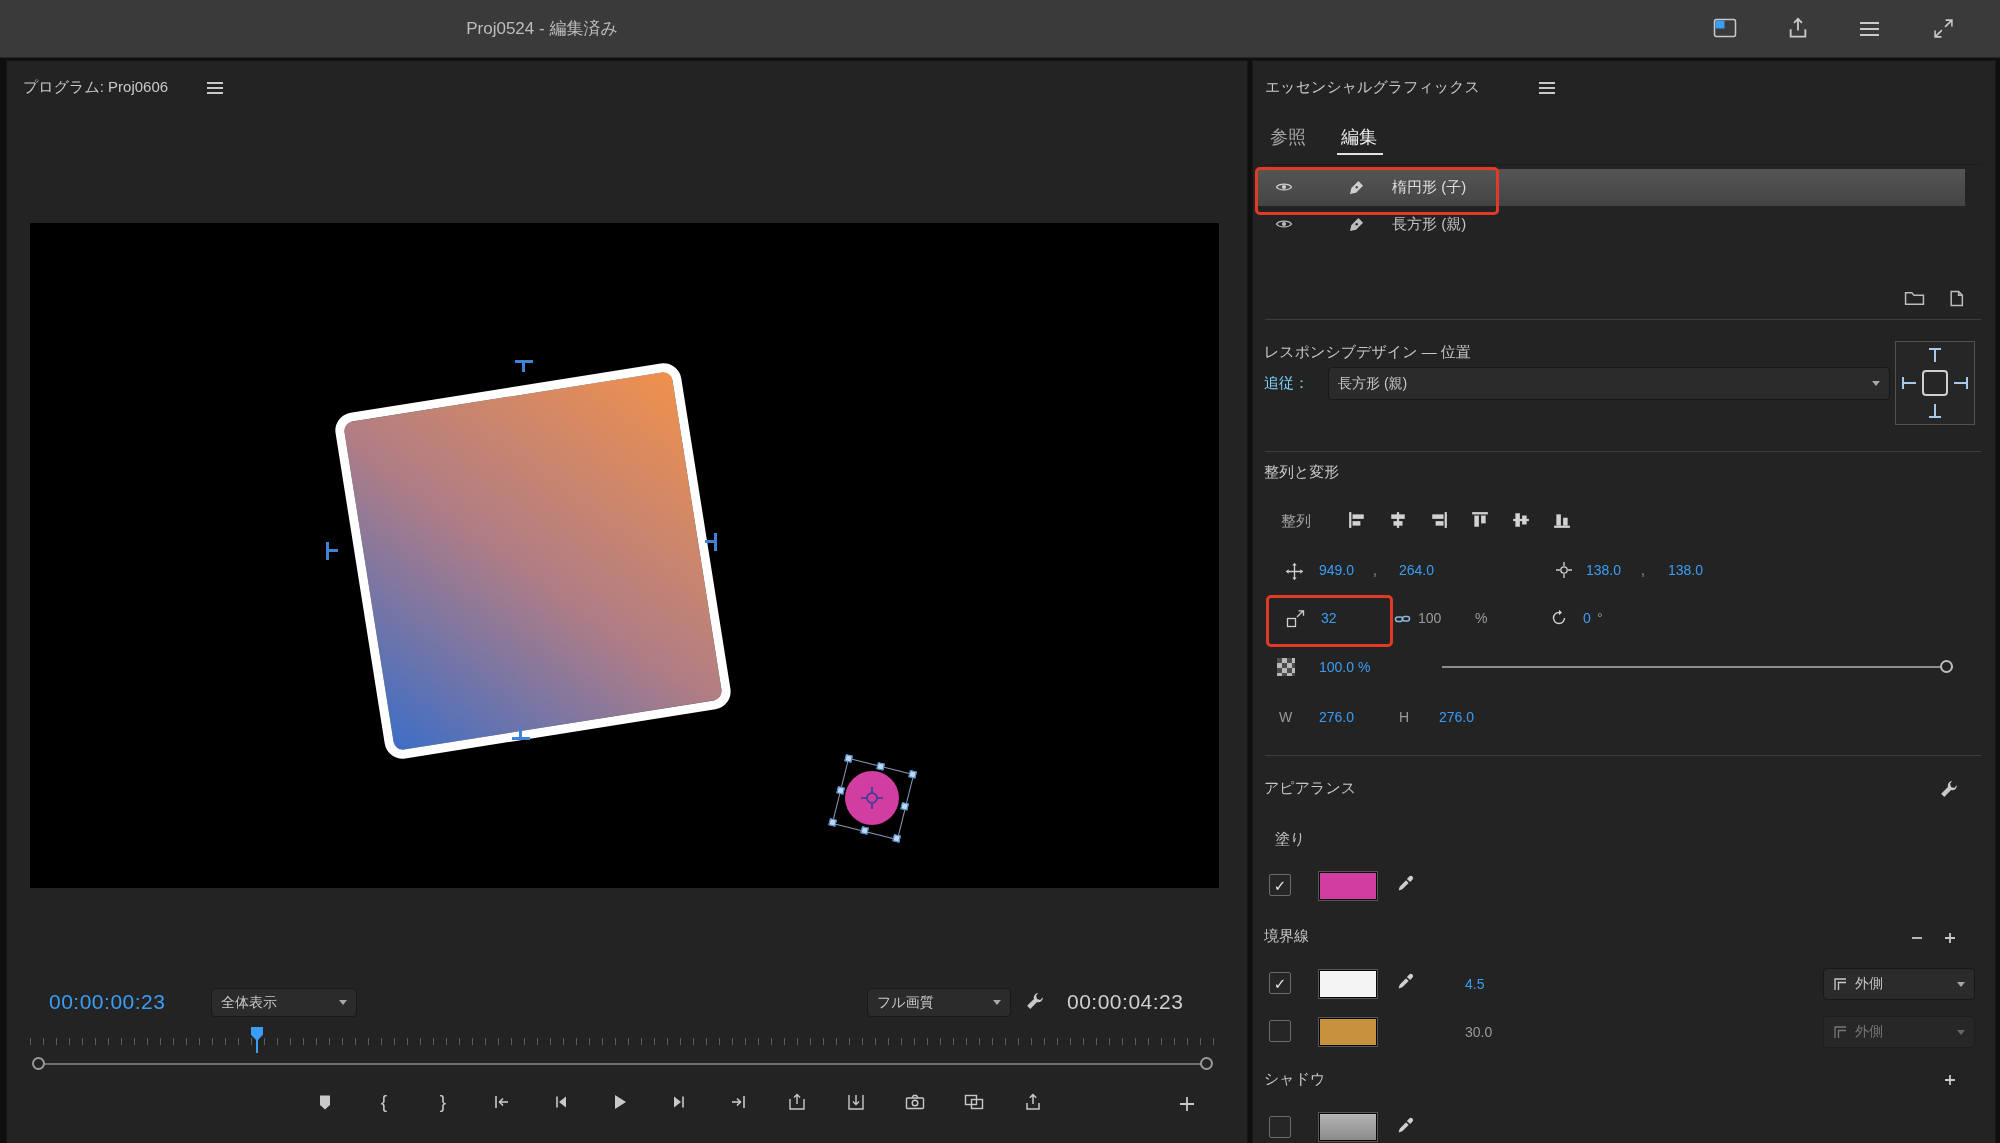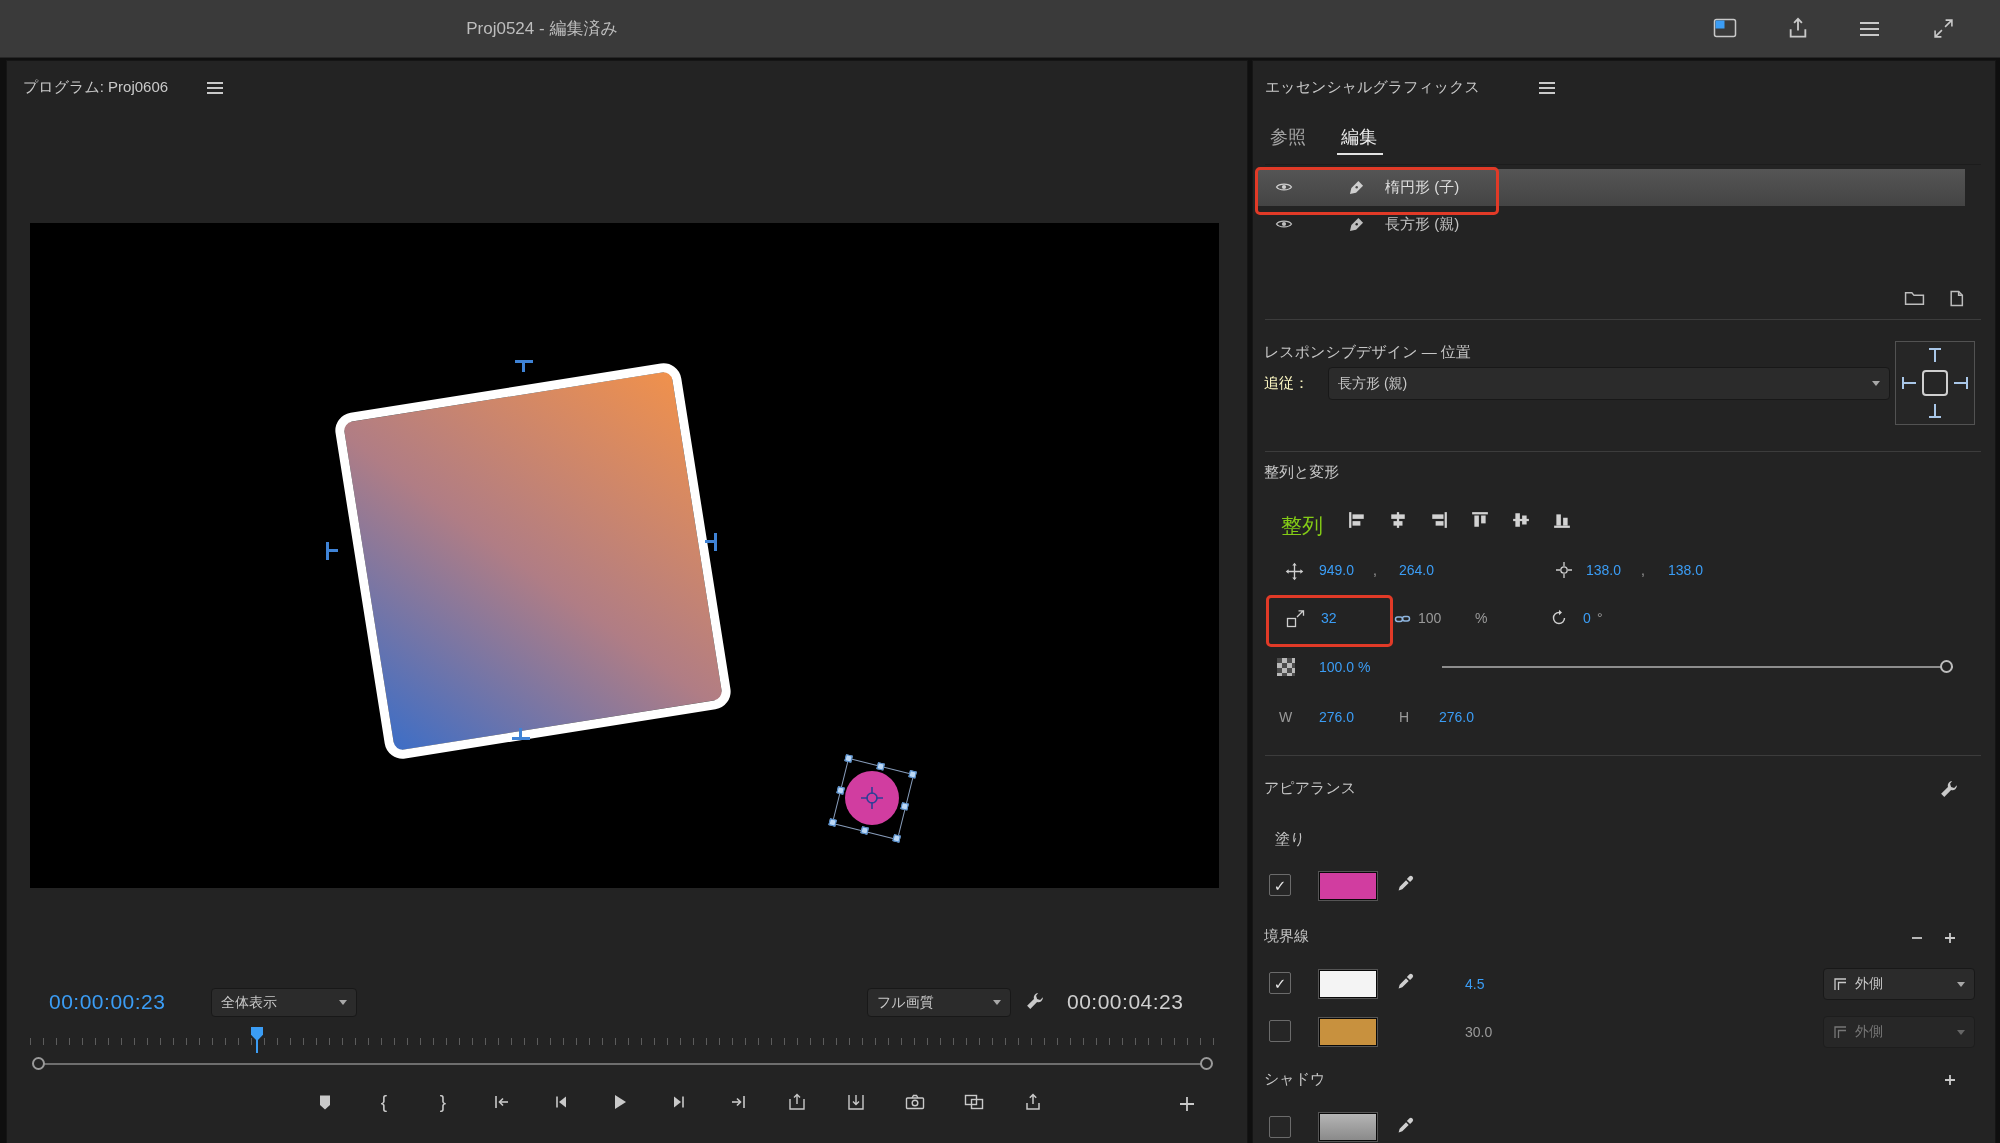--- a/index.html
+++ b/index.html
@@ -41,21 +41,21 @@
   .zb-track{position:absolute;left:8px;right:8px;top:6px;height:2px;background:#6e6e6e}
   .zb-handle{position:absolute;top:0;width:13px;height:13px;border:2px solid #9a9a9a;border-radius:50%;background:#232323;box-sizing:border-box}
   #transport{position:absolute;left:306px;top:1028px;display:flex;gap:35px;align-items:center}
   .tbtn{width:24px;height:26px;background:none;border:none;padding:0;display:flex;align-items:center;justify-content:center;color:#c9c9c9;font-size:19px;cursor:default}
   
   .tab{position:absolute;font-size:18px;background:none;border:none;padding:0;cursor:default}
   #tab-underline{position:absolute;height:2px;background:#e2e2e2}
   .divider{position:absolute;left:12px;right:14px;height:1px;background:#3c3c3c}
   .layer-row{position:absolute;left:4px;width:708px;height:37px}
   .layer-row.selected{background:linear-gradient(#555,#444)}
-  .layer-label{position:absolute;left:128px;top:9px;font-size:15px;color:#dedede;white-space:nowrap}
+  .layer-label{position:absolute;left:135px;top:9px;font-size:15px;color:#dedede;white-space:nowrap}
   .anno{position:absolute;border:3px solid #e13a27;border-radius:5px;pointer-events:none;z-index:6}
   .sec-title{position:absolute;font-size:15px;color:#c6c6c6;white-space:nowrap}
   .val{position:absolute;font-size:14px;white-space:nowrap}
   .cb{position:absolute;width:20px;height:20px;border:1px solid #6b6b6b;border-radius:2px;background:#262626;color:#e6e6e6;font-size:15px;display:flex;align-items:center;justify-content:center;line-height:1}
   .swatch{position:absolute;width:56px;height:26px;border:1px solid #090909;box-shadow:0 0 0 1px #555}
   .checker{position:absolute;width:18px;height:18px;background-image:linear-gradient(45deg,#b9b9b9 25%,transparent 25%,transparent 75%,#b9b9b9 75%),linear-gradient(45deg,#b9b9b9 25%,#4c4c4c 25%,#4c4c4c 75%,#b9b9b9 75%);background-size:10px 10px;background-position:0 0,5px 5px}
   .slider-track{position:absolute;height:2px;background:#8d8d8d}
   .knob{position:absolute;width:13px;height:13px;border:2px solid #bdbdbd;border-radius:50%;background:#232323;box-sizing:border-box}
   #pin-widget{position:absolute;left:642px;top:280px;width:78px;height:82px;border:1px solid #525252;background:#262626}
   .pw-center{position:absolute;left:26px;top:28px;width:26px;height:26px;border:2px solid #cfcfcf;border-radius:4px;box-sizing:border-box}
@@ -299,41 +299,41 @@
     <button class="iconbtn" style="left:690px;top:226px;width:26px;height:22px">
       <svg width="17" height="17" viewBox="0 0 16 16">
           <path d="M3 1.5h7l3.5 3.5v9.5H3z" fill="none" stroke="#bdbdbd" stroke-width="1.4"></path>
           <path d="M10 1.5V5h3.5" fill="none" stroke="#bdbdbd" stroke-width="1.4"></path>
         </svg>
     </button>
 
     <div class="divider" style="top:258px"></div>
 
     <span class="sec-title" style="left:11px;top:282px">レスポンシブデザイン — 位置</span>
-    <span class="val" style="left:11px;top:313px;color:#fef9c3;font-size:15px">追従：</span>
+    <span class="val" style="left:11px;top:313px;color:#7dd3fc;font-size:15px">追従：</span>
     <div class="select" style="left:75px;top:306px;width:542px;height:31px">
       <span>長方形 (親)</span>
         <span class="chev"></span>
     </div>
     <div id="pin-widget">
       <span class="pw-center"></span>
       <span class="pwbar" style="left:33px;top:6px;width:12px;height:2px"></span>
       <span class="pwbar" style="left:38px;top:8px;width:2px;height:12px"></span>
       <span class="pwbar" style="left:33px;top:74px;width:12px;height:2px"></span>
       <span class="pwbar" style="left:38px;top:62px;width:2px;height:12px"></span>
       <span class="pwbar" style="left:6px;top:35px;width:2px;height:12px"></span>
       <span class="pwbar" style="left:8px;top:40px;width:12px;height:2px"></span>
       <span class="pwbar" style="left:70px;top:35px;width:2px;height:12px"></span>
       <span class="pwbar" style="left:58px;top:40px;width:12px;height:2px"></span>
     </div>
 
     <div class="divider" style="top:390px"></div>
 
     <span class="sec-title" style="left:11px;top:402px">整列と変形</span>
-    <span class="val" style="left:28px;top:451px;color:#84cc16;font-size:21px">整列</span>
+    <span class="val" style="left:28px;top:451px;color:#a3a3a3;font-size:15px">整列</span>
     <div style="position:absolute;left:92px;top:447px;display:flex;gap:17px">
       <button class="alignbtn">
           <svg width="18" height="18" viewBox="0 0 16 16" fill="#d2d2d2">
             <rect x="1" y="1" width="2" height="14"></rect>
             <rect x="4" y="3" width="10" height="4"></rect>
             <rect x="4" y="9" width="7" height="4"></rect>
           </svg>
         </button>
       <button class="alignbtn">
           <svg width="18" height="18" viewBox="0 0 16 16" fill="#d2d2d2">

